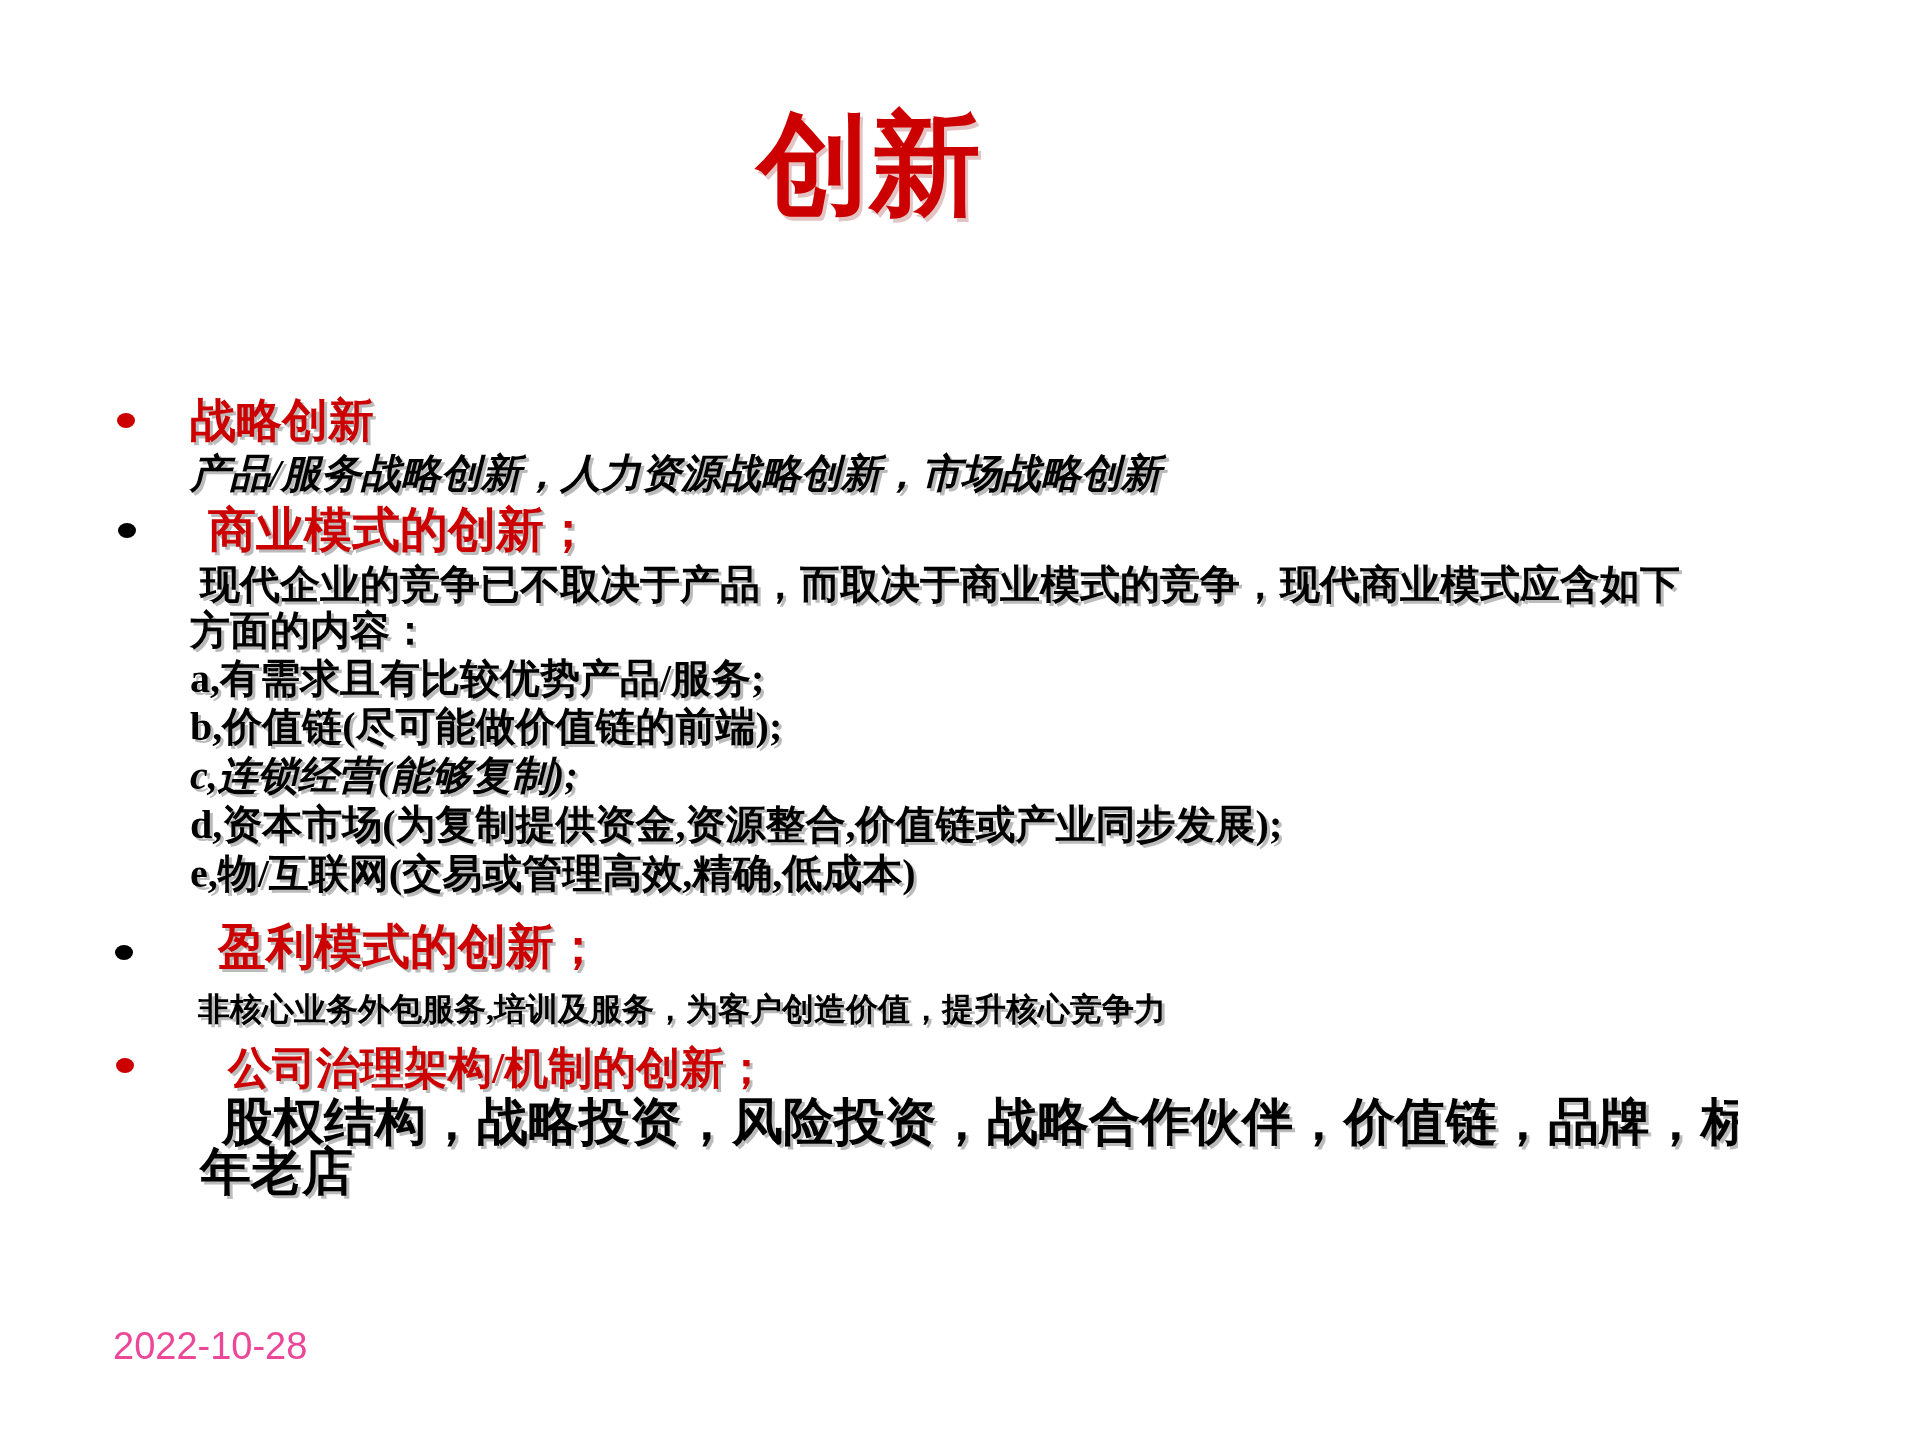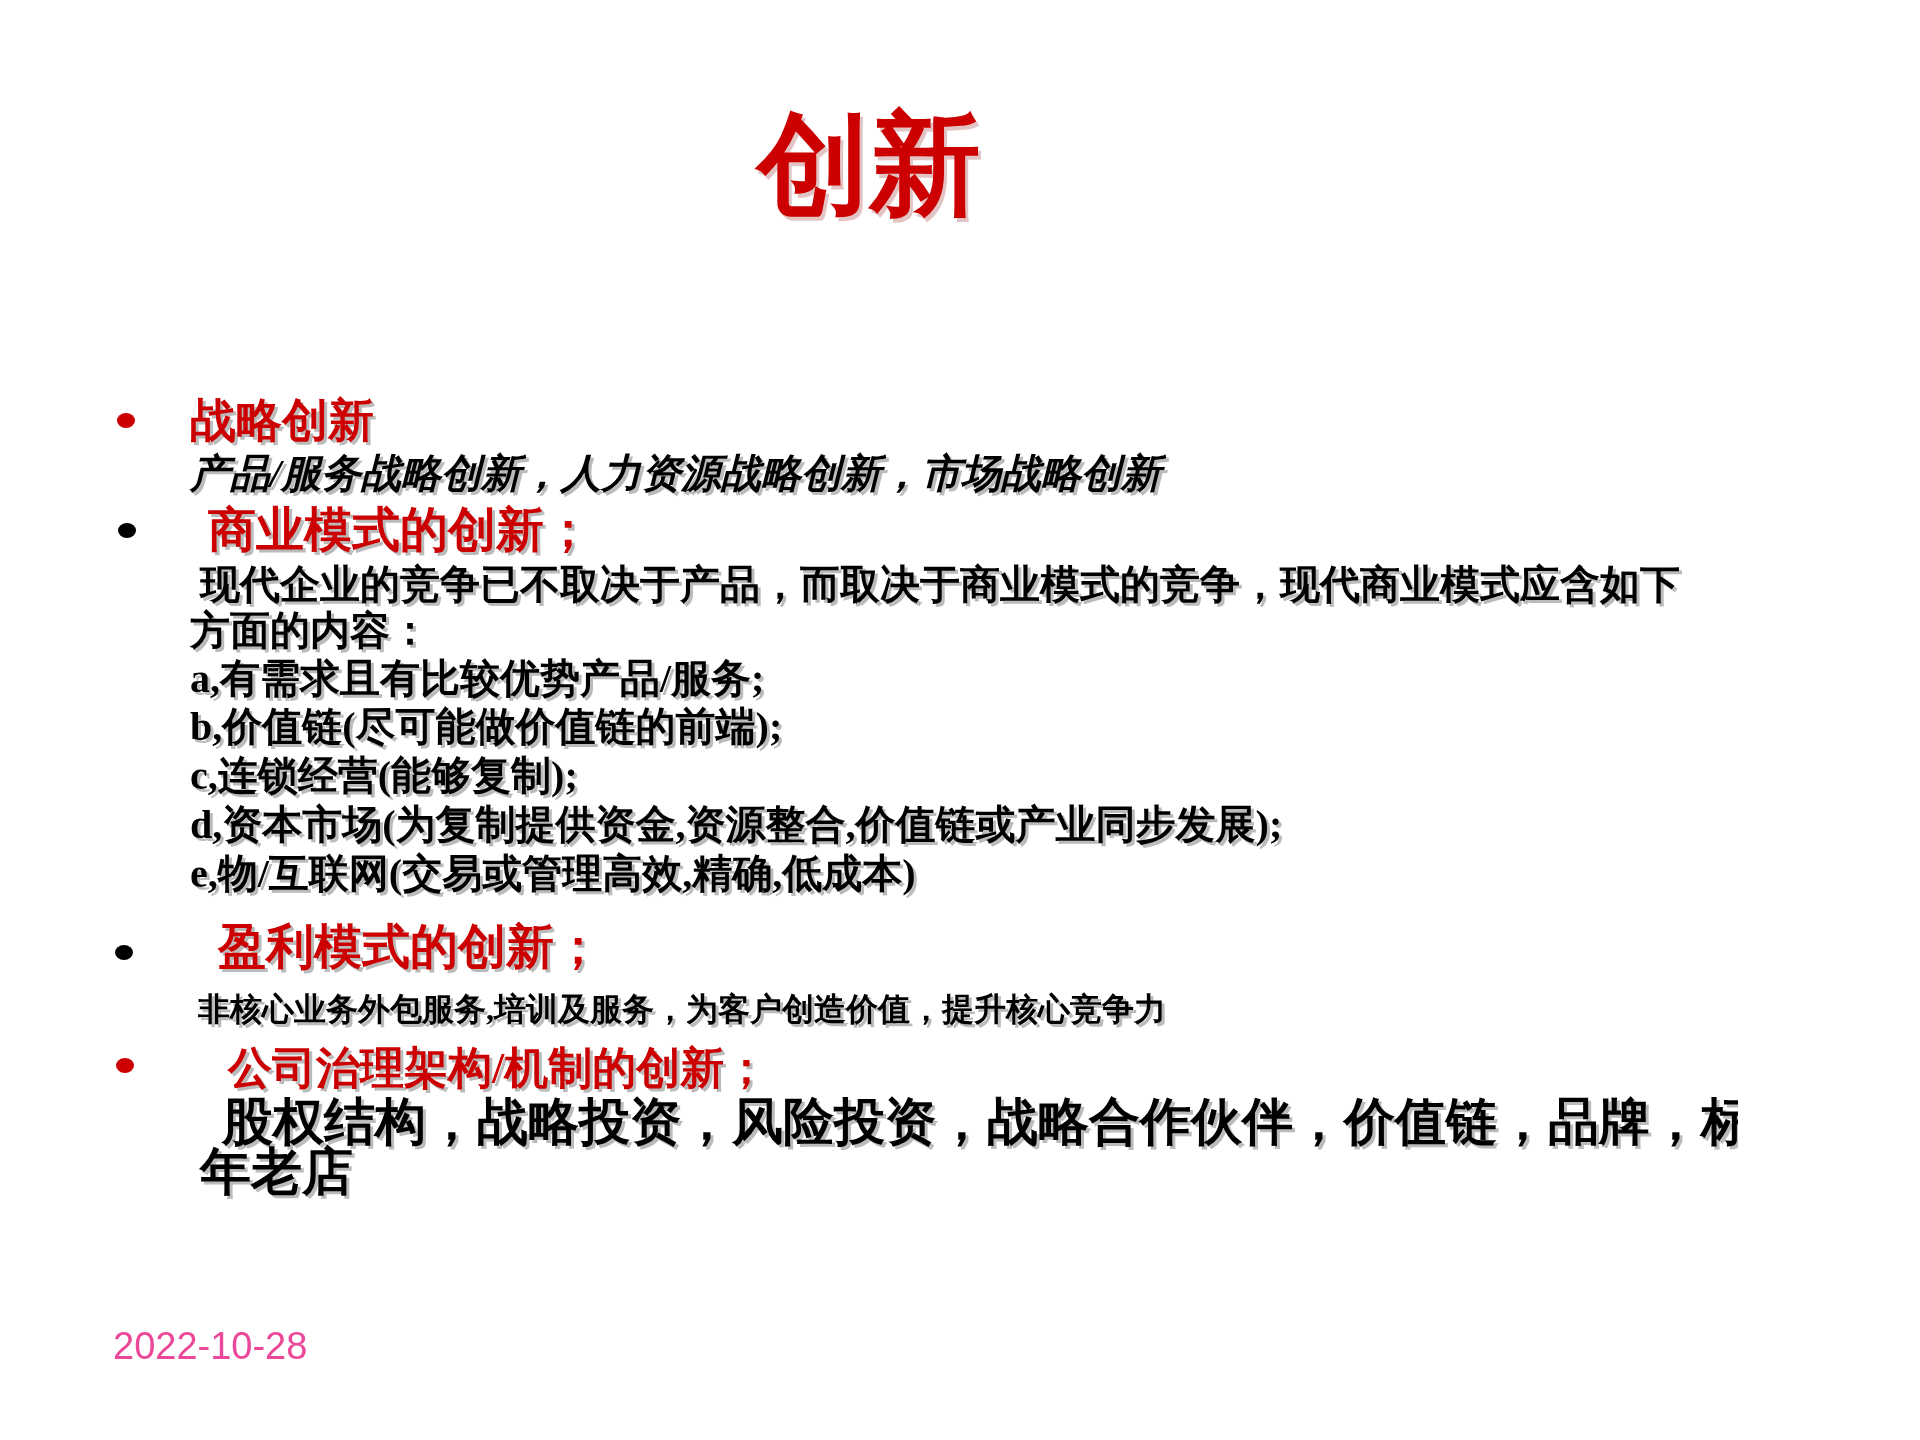--- a/index.html
+++ b/index.html
@@ -37,21 +37,21 @@
   .heading {
     color: var(--accent, #cc0000);
     text-align: right;
   }
   .h1 { top: 392px;  left: 190px; font-size: 46px; line-height: 58px; }
   .b1 { top: 450px;  left: 190px; font-size: 40px; line-height: 48px; font-style: italic; }
   .h2 { top: 500px;  left: 208px; font-size: 48px; line-height: 60px; }
   .p2 { top: 562px;  left: 190px; font-size: 40px; line-height: 46px; text-indent: 10px; width: 1680px; }
   .ia { top: 655px;  left: 190px; font-size: 40px; line-height: 48px; }
   .ib { top: 703px;  left: 190px; font-size: 40px; line-height: 48px; }
-  .ic { top: 752px;  left: 190px; font-size: 40px; line-height: 48px; }
+  .ic { top: 752px;  left: 190px; font-size: 40px; line-height: 48px; font-style: italic; }
   .id { top: 801px;  left: 190px; font-size: 40px; line-height: 48px; }
   .ie { top: 850px;  left: 190px; font-size: 40px; line-height: 48px; }
   .h3 { top: 917px;  left: 218px; font-size: 48px; line-height: 60px; }
   .b3 { top: 982px;  left: 190px; font-size: 32px; line-height: 54px; text-indent: 8px; }
   .h4 { top: 1041px; left: 192px; font-size: 44px; line-height: 56px; margin-left: 36px; }
   .b4 { top: 1097px; left: 192px; font-size: 51px; line-height: 50px; text-indent: 22px; width: 1680px; margin-left: 8px; }
   .dot {
     position: absolute;
     width: 18px;
     height: 15px;

